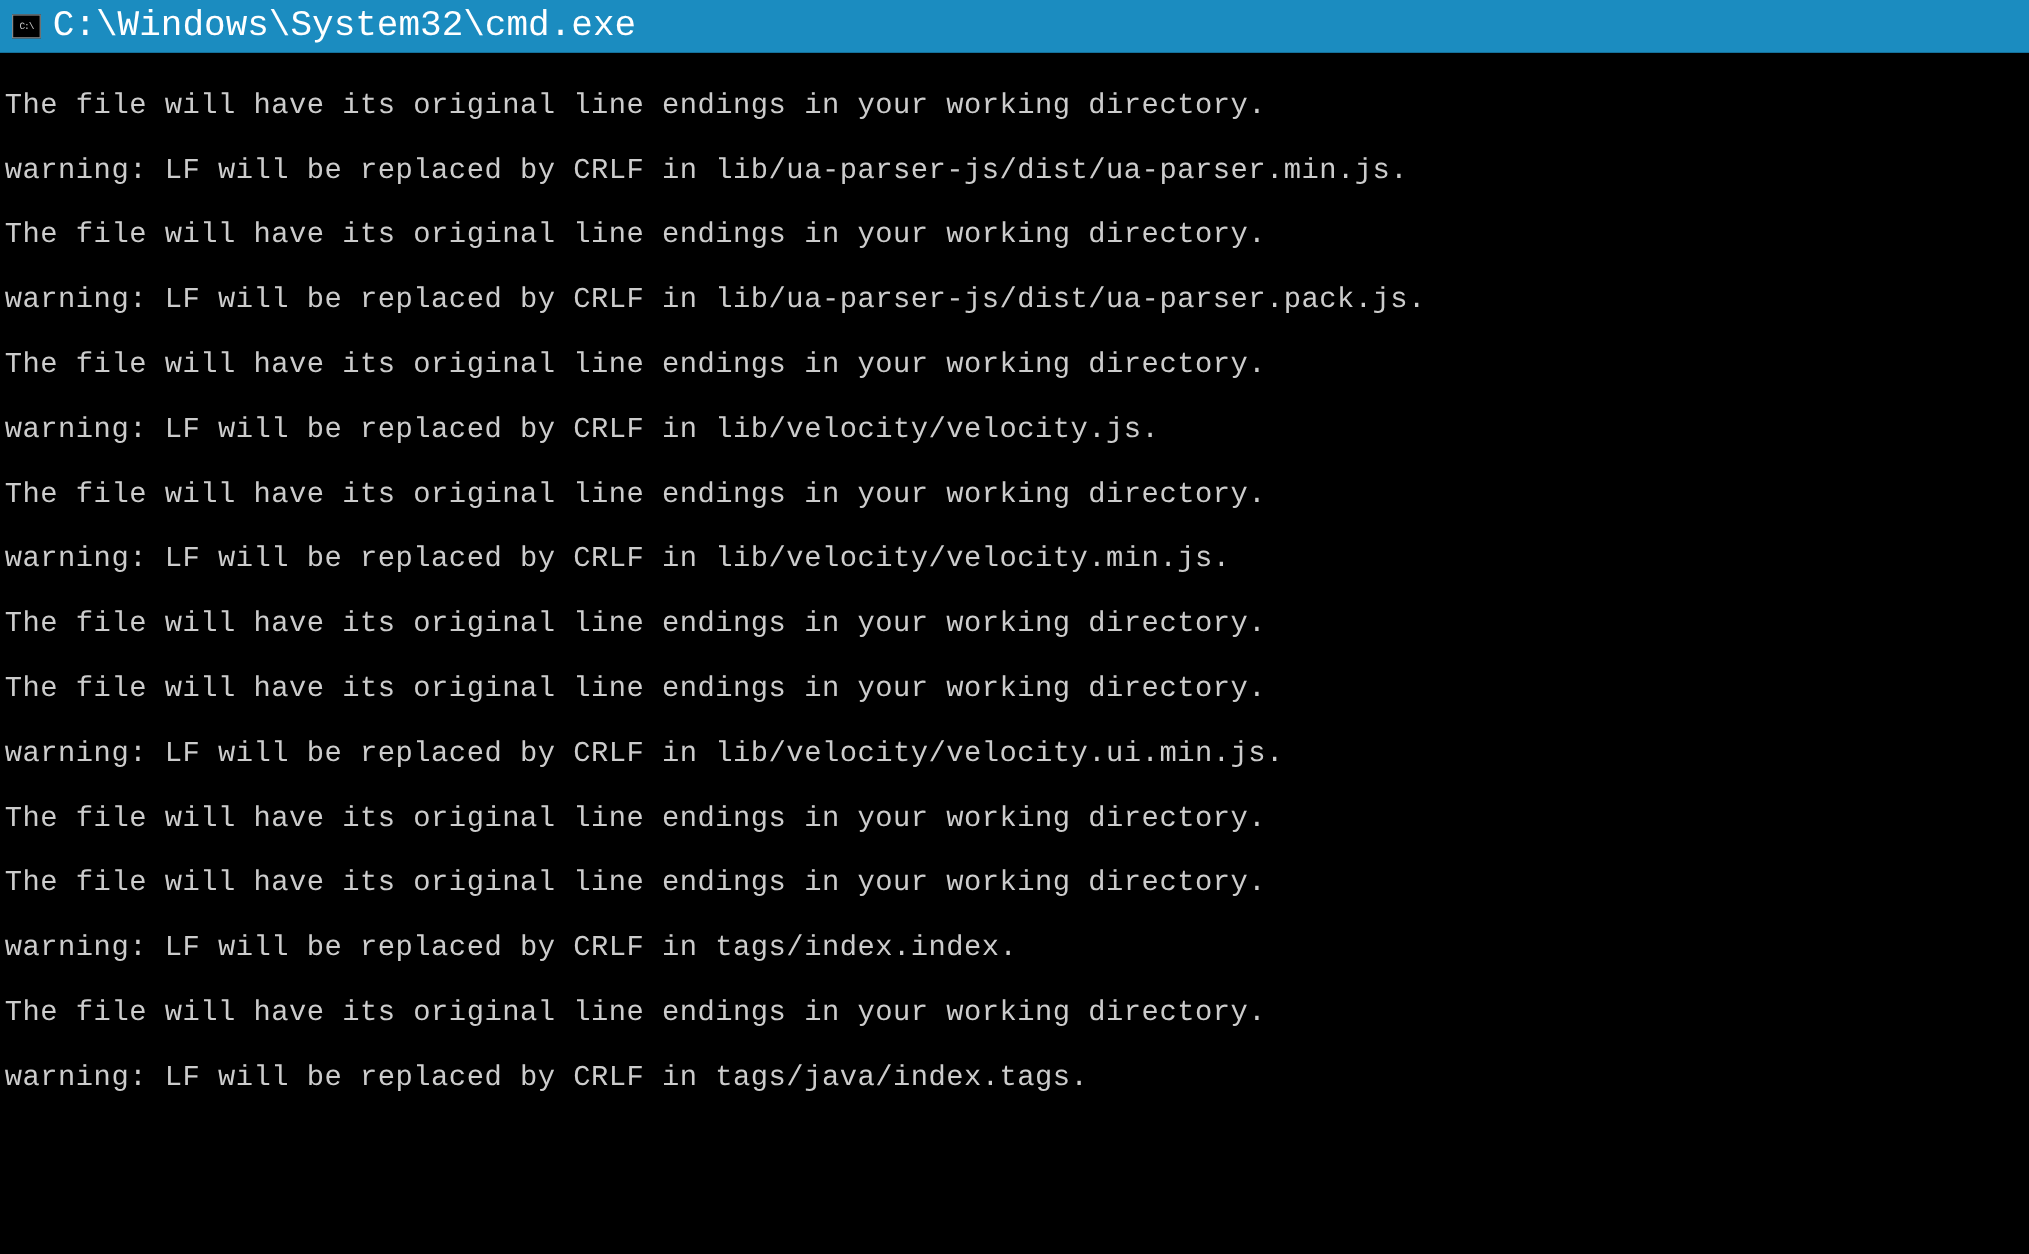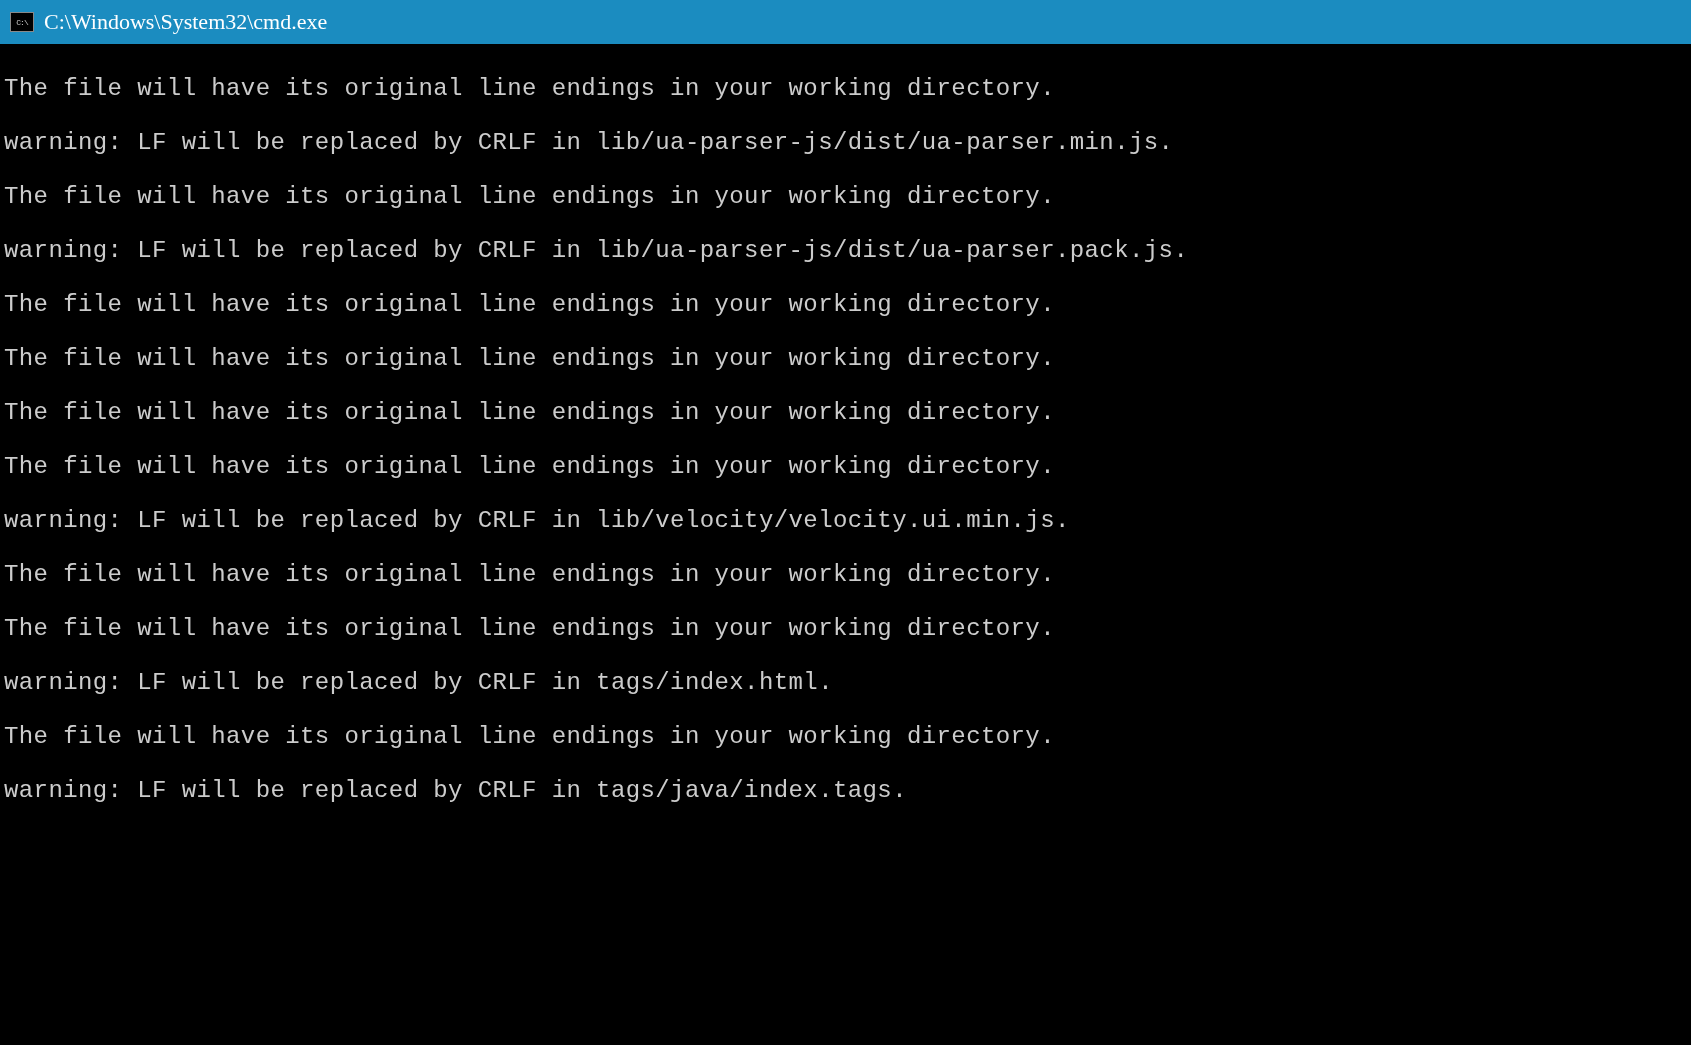--- a/index.html
+++ b/index.html
@@ -30,22 +30,22 @@
       border: 1px solid #888;
       display: flex;
       align-items: center;
       justify-content: center;
       font-size: 8px;
       color: #ccc;
       letter-spacing: -1px;
     }
     .titlebar-text {
       color: #ffffff;
-      font-size: 22px;
-      font-family: Liberation Serif, serif;
+      font-size: 30px;
+      font-family: Liberation Mono, monospace;
     }
     .terminal {
       padding: 4px 4px;
       font-size: 24px;
       line-height: 27px;
       white-space: pre;
       letter-spacing: 0.4px;
     }
     .line {
       display: block;
@@ -58,27 +58,29 @@
   <div class="titlebar-icon">C:\</div>
   <div class="titlebar-text">C:\Windows\System32\cmd.exe</div>
 </div>
 
 <div class="terminal">
 <span class="line">The file will have its original line endings in your working directory.</span>
 <span class="line">warning: LF will be replaced by CRLF in lib/ua-parser-js/dist/ua-parser.min.js.</span>
 <span class="line">The file will have its original line endings in your working directory.</span>
 <span class="line">warning: LF will be replaced by CRLF in lib/ua-parser-js/dist/ua-parser.pack.js.</span>
 <span class="line">The file will have its original line endings in your working directory.</span>
+<span class="line">warning: LF will be replaced by CRLF in lib/velocity/velocity.js.</span>
 <span class="line">The file will have its original line endings in your working directory.</span>
+<span class="line">warning: LF will be replaced by CRLF in lib/velocity/velocity.min.js.</span>
 <span class="line">The file will have its original line endings in your working directory.</span>
 <span class="line">The file will have its original line endings in your working directory.</span>
 <span class="line">warning: LF will be replaced by CRLF in lib/velocity/velocity.ui.min.js.</span>
 <span class="line">The file will have its original line endings in your working directory.</span>
 <span class="line">The file will have its original line endings in your working directory.</span>
-<span class="line">warning: LF will be replaced by CRLF in tags/index.html.</span>
+<span class="line">warning: LF will be replaced by CRLF in tags/index.index.</span>
 <span class="line">The file will have its original line endings in your working directory.</span>
 <span class="line">warning: LF will be replaced by CRLF in tags/java/index.tags.</span>
 
 
 
 
 
 
 
 

